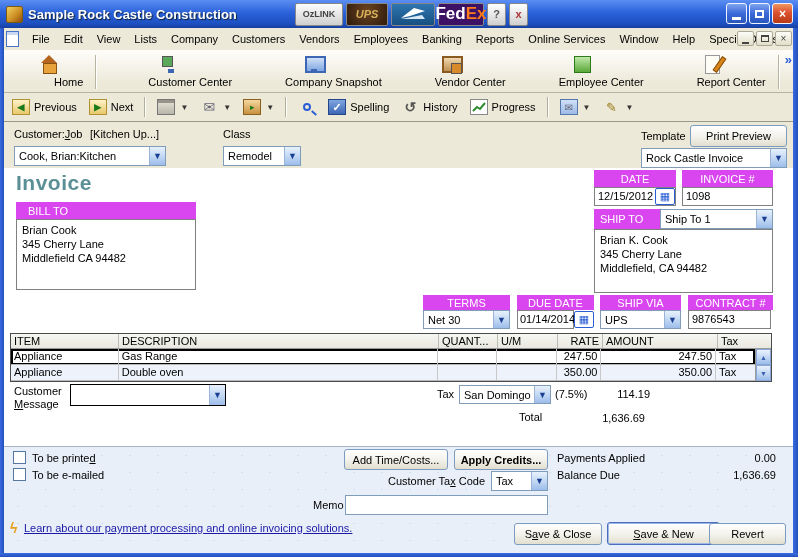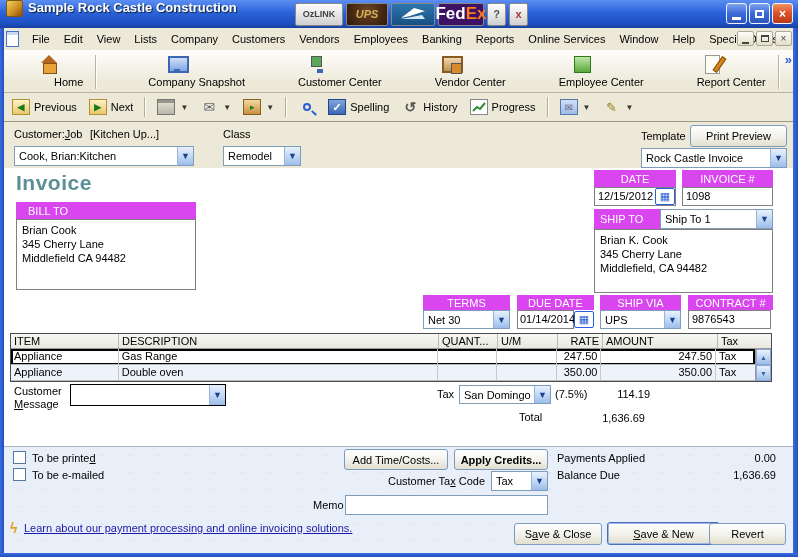--- a/index.html
+++ b/index.html
@@ -2,21 +2,21 @@
 <html><head>
 <meta charset="utf-8">
 <style>
   * { margin:0; padding:0; box-sizing:border-box; }
   html,body { width:798px; height:557px; font-family:"Liberation Sans", sans-serif; }
   #window { position:relative; width:798px; height:557px; background:#ece9d8; overflow:hidden; font-size:11px; color:#000; }
 
   
   .titlebar { position:absolute; left:0; top:0; width:798px; height:28px;
     background:linear-gradient(#5b8ef2,#2b62da 45%,#1d4fc0 85%,#16409f);
-    display:flex; align-items:flex-start; padding:0 4px; }
+    display:flex; align-items:center; padding:0 4px; }
   .app-icon { width:17px; height:17px; margin:0 5px 0 2px; border:1px solid #7a5a10;
     background:linear-gradient(135deg,#f5d060,#c98a20 60%,#8a4a10); border-radius:2px; }
   .win-title { color:#fff; font-weight:bold; font-size:13px; text-shadow:1px 1px 1px #123; white-space:nowrap; }
   .badges { position:absolute; left:295px; top:2px; height:24px; display:flex; align-items:center; gap:3px; }
   .badge { height:23px; display:flex; align-items:center; justify-content:center; border:1px solid #888;
     border-radius:2px; font-weight:bold; }
   .badge-ozlink { width:48px; background:linear-gradient(#fdfdfd,#cfcfcf); color:#444; font-size:9px; }
   .badge-ups { width:42px; background:radial-gradient(circle at 50% 30%,#6b4423,#2e1a0a); color:#d8b25a; font-size:11px; font-style:italic; }
   .badge-usps { width:44px; background:linear-gradient(#2e76b0,#174f80); color:#fff; }
   .badge-usps svg { display:block; }
@@ -233,26 +233,26 @@
     </div>
   </div>
 
   <div class="navbar">
     <div class="nav-item">
       <div class="nicon ic-home"></div>
       <span class="nav-label">Home</span>
     </div>
     <div class="nav-sep"></div>
     <div class="nav-item">
+      <div class="nicon ic-monitor ic-badge-green"></div>
+      <span class="nav-label">Customer Center</span>
+    </div>
+    <div class="nav-item">
       <div class="nicon ic-monitor"></div>
       <span class="nav-label">Company Snapshot</span>
-    </div>
-    <div class="nav-item">
-      <div class="nicon ic-monitor ic-badge-green"></div>
-      <span class="nav-label">Customer Center</span>
     </div>
     <div class="nav-item">
       <div class="nicon ic-monitor2 ic-badge-orange"></div>
       <span class="nav-label">Vendor Center</span>
     </div>
     <div class="nav-item">
       <div class="nicon ic-card"></div>
       <span class="nav-label">Employee Center</span>
     </div>
     <div class="nav-item">
@@ -330,21 +330,21 @@
     </div>
     <div class="tb-item">
       <div class="ticon ti-cust">✎</div>
       <span class="tb-dd">▼</span>
     </div>
   </div>
 
   <div class="form-head">
     <span class="lbl" style="left:10px; top:6px;"><span>Customer:</span><span class="u">J</span><span>ob</span></span>
     <span class="lbl" style="left:86px; top:6px;">[Kitchen Up...]</span>
-    <div class="combo" style="left:10px; top:24px; width:180px;">
+    <div class="combo" style="left:10px; top:24px; width:152px;">
       <span class="combo-text">Cook, Brian:Kitchen</span>
       <span class="combo-arrow">▼</span>
     </div>
     <span class="lbl" style="left:219px; top:6px;">Class</span>
     <div class="combo" style="left:219px; top:24px; width:78px;">
       <span class="combo-text">Remodel</span>
       <span class="combo-arrow">▼</span>
     </div>
     <span class="lbl" style="left:637px; top:8px;">Template</span>
     <div class="xp-btn" style="left:686px; top:3px; width:97px; height:22px;">Print Preview</div>

